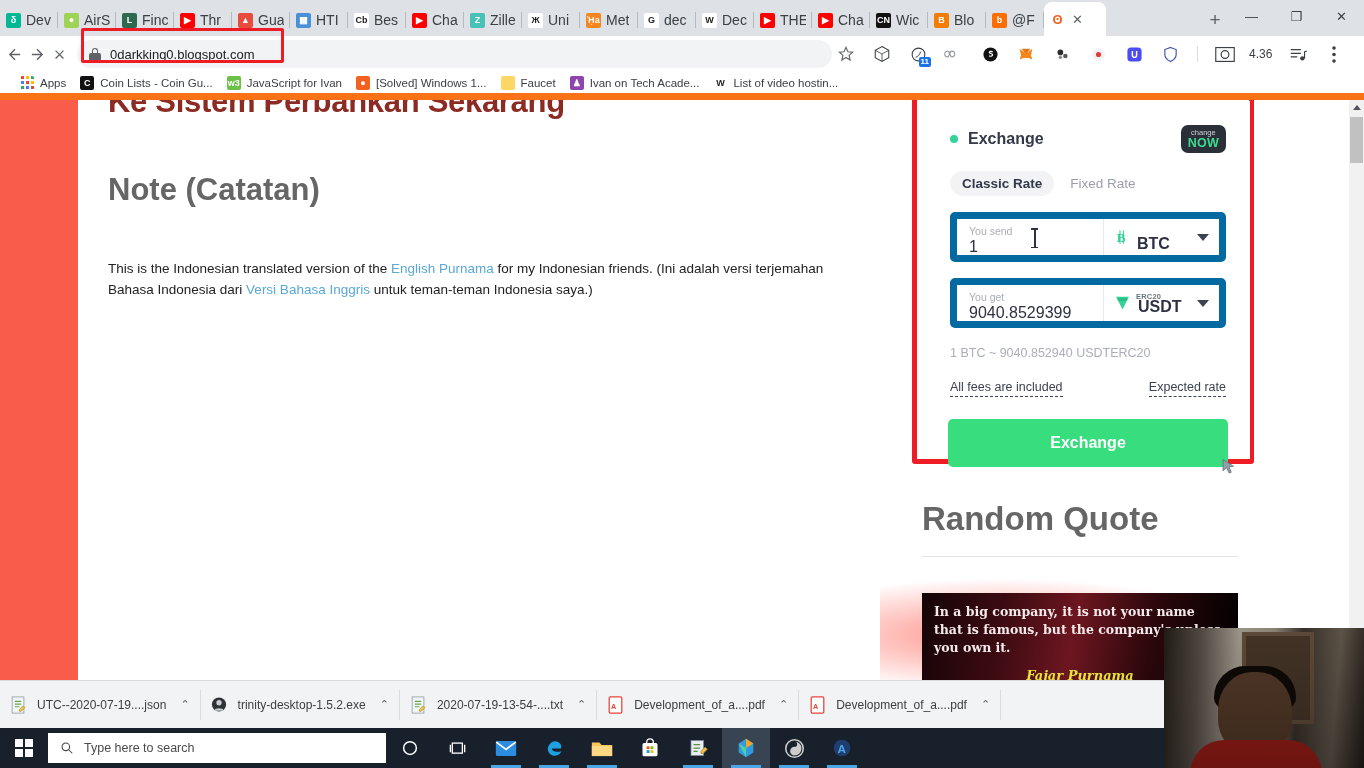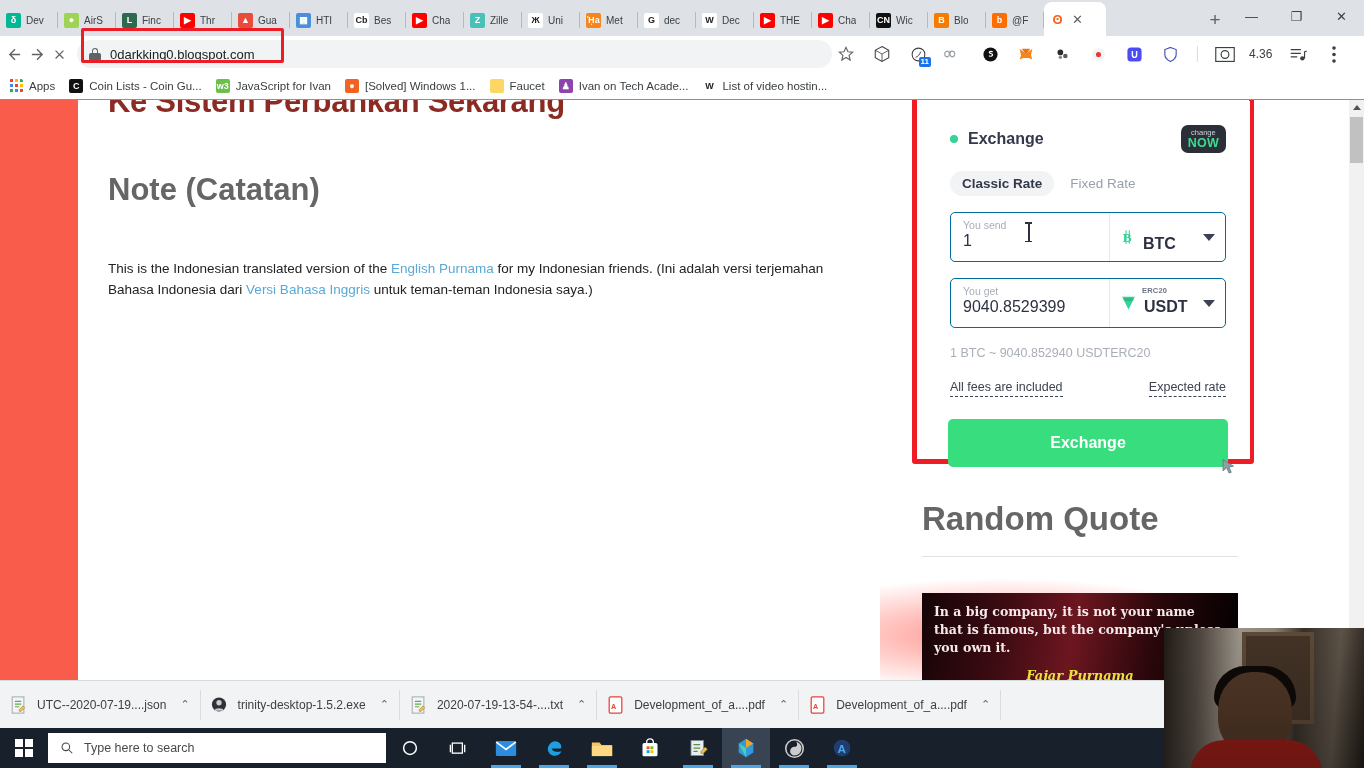--- a/index.html
+++ b/index.html
@@ -26,21 +26,21 @@
     flex: 0 0 auto;
   }
   .tab:not(.active)::after {
     content:""; position:absolute; right:0; top:8px; height:16px; width:1px; background:#b6b9bd;
   }
   .tab.active {
     background:#fff; border-radius:8px 8px 0 0; width: 62px; height:34px;
   }
   .tab.active::after { display:none; }
   .tab .favicon { width:15px; height:15px; flex:0 0 15px; border-radius:2px; display:flex; align-items:center; justify-content:center; font-size:9px; font-weight:bold; color:#fff; overflow:hidden; }
-  .tab .tablabel { overflow:hidden; text-overflow:clip; font-size:10px; }
+  .tab .tablabel { overflow:hidden; text-overflow:clip; font-size:14px; }
   .tab-close { font-size:13px; color:#5f6368; margin-left:2px; }
 
   .newtab-btn { width:28px; height:28px; display:flex; align-items:center; justify-content:center; font-size:19px; color:#5f6368; margin-bottom:2px; flex:0 0 28px;}
   .wincontrols { display:flex; align-items:flex-start; height:36px; flex:0 0 auto; }
   .wc { width:45px; height:32px; display:flex; align-items:center; justify-content:center; color:#3c4043; font-size:13px; }
 
   
   .toolbar { position:absolute; left:0; top:36px; width:1364px; height:36px; background:#fff; display:flex; align-items:center; }
   .navbtn { width:30px; height:30px; margin-left:6px; display:flex; align-items:center; justify-content:center; color:#5f6368; }
   .navbtn svg { display:block; }
@@ -50,21 +50,21 @@
   .lock-ico .body { position:absolute; bottom:0; left:0; width:12px; height:8px; background:#5f6368; border-radius:2px; }
   .lock-ico .shackle { position:absolute; top:0; left:3px; width:6px; height:6px; border:1.6px solid #5f6368; border-bottom:none; border-radius:3px 3px 0 0; }
   .url-highlight { position:absolute; left:4px; top:-12px; width:203px; height:35px; border:3px solid #ee1c25; border-radius:2px; pointer-events:none; }
   .tb-icons { display:flex; align-items:center; gap:8px; padding-right:20px; }
   .tb-ico { width:28px; height:28px; display:flex; align-items:center; justify-content:center; position:relative; }
   .badge { position:absolute; right:1px; bottom:1px; background:#1a73e8; color:#fff; font-size:8px; line-height:10px; border-radius:2px; padding:0 2px; font-weight:bold; }
   .zoomval { font-size:12px; color:#3c4043; margin:0 4px 0 2px; }
   .tb-sep { width:1px; height:16px; background:#dadce0; margin:0 5px; }
 
   
-  .bookmarks { position:absolute; left:0; top:72px; width:1364px; height:28px; background:#fff; display:flex; align-items:center; padding-left:9px; gap:14px; border-bottom:1px solid #f97316;}
+  .bookmarks { position:absolute; left:0; top:72px; width:1364px; height:28px; background:#fff; display:flex; align-items:center; padding-left:20px; gap:14px; border-bottom:7px solid #f97316;}
   .bm { display:flex; align-items:center; gap:6px; font-size:11.5px; color:#3c4043; white-space:nowrap; }
   .bm .bmico { width:14px; height:14px; flex:0 0 14px; border-radius:2px; display:flex; align-items:center; justify-content:center; font-size:9px; color:#fff; font-weight:bold; overflow:hidden;}
   .apps-grid { display:grid; grid-template-columns:repeat(3,3px); grid-template-rows:repeat(3,3px); gap:2px; }
   .apps-grid i { width:3px; height:3px; background:#ea4335; display:block; }
   .apps-grid i:nth-child(2){background:#fbbc04}
   .apps-grid i:nth-child(3){background:#34a853}
   .apps-grid i:nth-child(4){background:#4285f4}
   .apps-grid i:nth-child(5){background:#ea4335}
   .apps-grid i:nth-child(6){background:#fbbc04}
   .apps-grid i:nth-child(7){background:#34a853}
@@ -85,21 +85,21 @@
   .widget { position:absolute; left:9px; top:8px; width:324px; height:358px; background:#fff; }
   .w-head { display:flex; align-items:center; justify-content:space-between; padding:24px 24px 0 24px; }
   .w-title { display:flex; align-items:center; gap:10px; font-size:16px; font-weight:bold; color:#33384a; }
   .dot { width:8px; height:8px; border-radius:50%; background:#33d496; }
   .cn-logo { background:#2b2f38; color:#fff; border-radius:7px; padding:4px 7px; text-align:center; line-height:1; }
   .cn-logo .c1 { font-size:7.5px; color:#cfd3d8; display:block; }
   .cn-logo .c2 { font-size:12.5px; font-weight:bold; color:#3bdc91; display:block; letter-spacing:.2px; }
   .tabs-rate { display:flex; gap:4px; padding:18px 24px 0 24px; }
   .rate-tab { font-size:13.5px; padding:5px 12px; border-radius:13px; color:#9aa0ab; }
   .rate-tab.sel { background:#f2f3f5; color:#33384a; font-weight:bold; }
-  .field { margin:16px 24px 0 24px; display:flex; border:1px solid #0369a1; border-radius:5px; height:50px; }
+  .field { margin:16px 24px 0 24px; display:flex; border:7px solid #0369a1; border-radius:5px; height:50px; }
   .field .left { flex:1; padding:6px 12px; position:relative; }
   .field .lbl { font-size:10.5px; color:#a9aeb8; }
   .field .val { font-size:16px; color:#2d3142; margin-top:1px; }
   .caret { position:absolute; left:77px; top:9px; width:1px; height:20px; }
   .caret::before, .caret::after { content:""; position:absolute; left:-3px; width:7px; height:1.5px; background:#2d3142; }
   .caret::before { top:0; } .caret::after { bottom:0; }
   .caret i { position:absolute; left:0; top:0; width:1.5px; height:20px; background:#2d3142; display:block; }
   .field .right { width:116px; border-left:1px solid #e6e8eb; display:flex; align-items:center; padding:0 10px; gap:7px; position:relative;}
   .coin-sym { font-size:16px; color:#2d3142; font-weight:bold;margin-top:14px; }
   .net-tag { position:absolute; left:32px; top:7px; font-size:7.5px; color:#6b7280; font-weight:bold; letter-spacing:.2px;}

